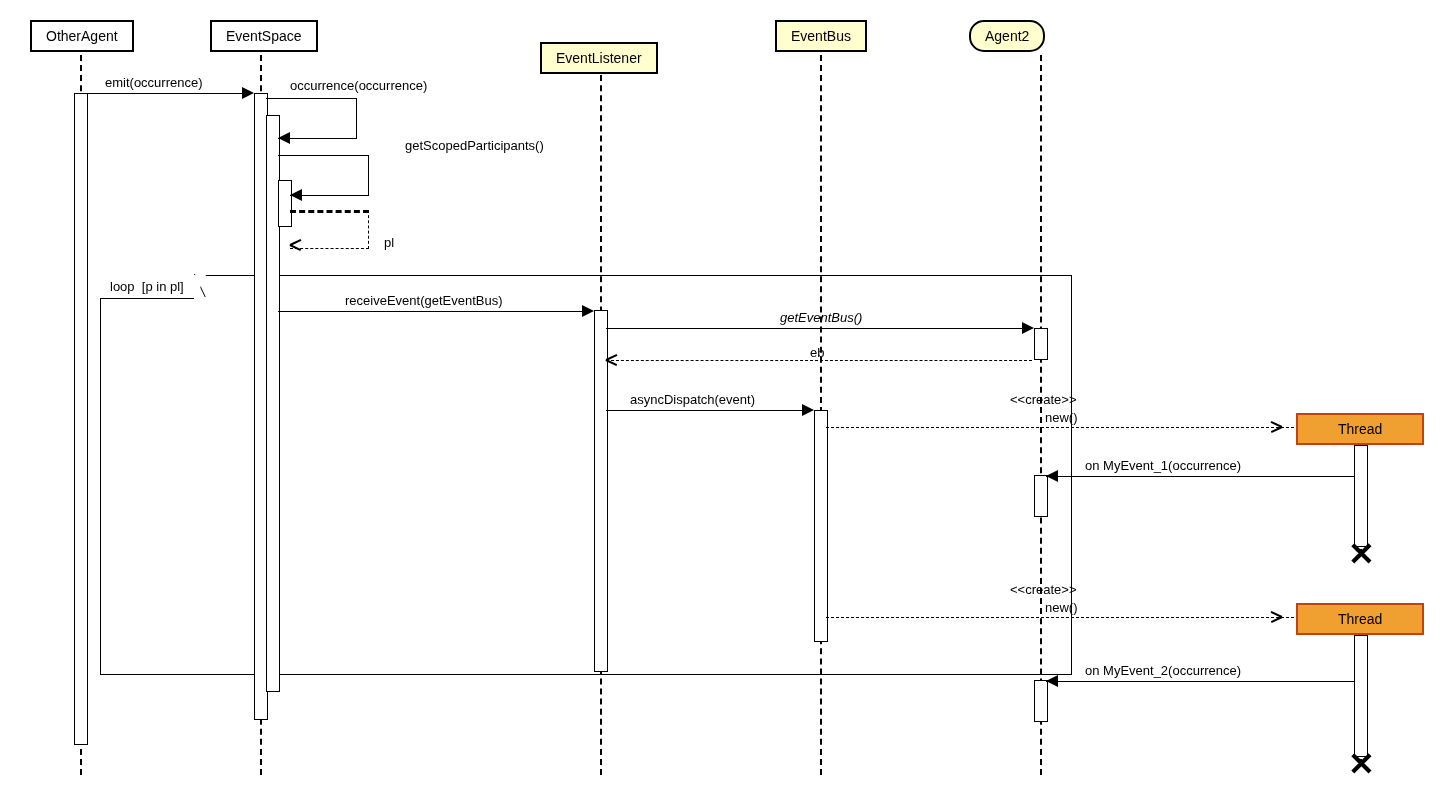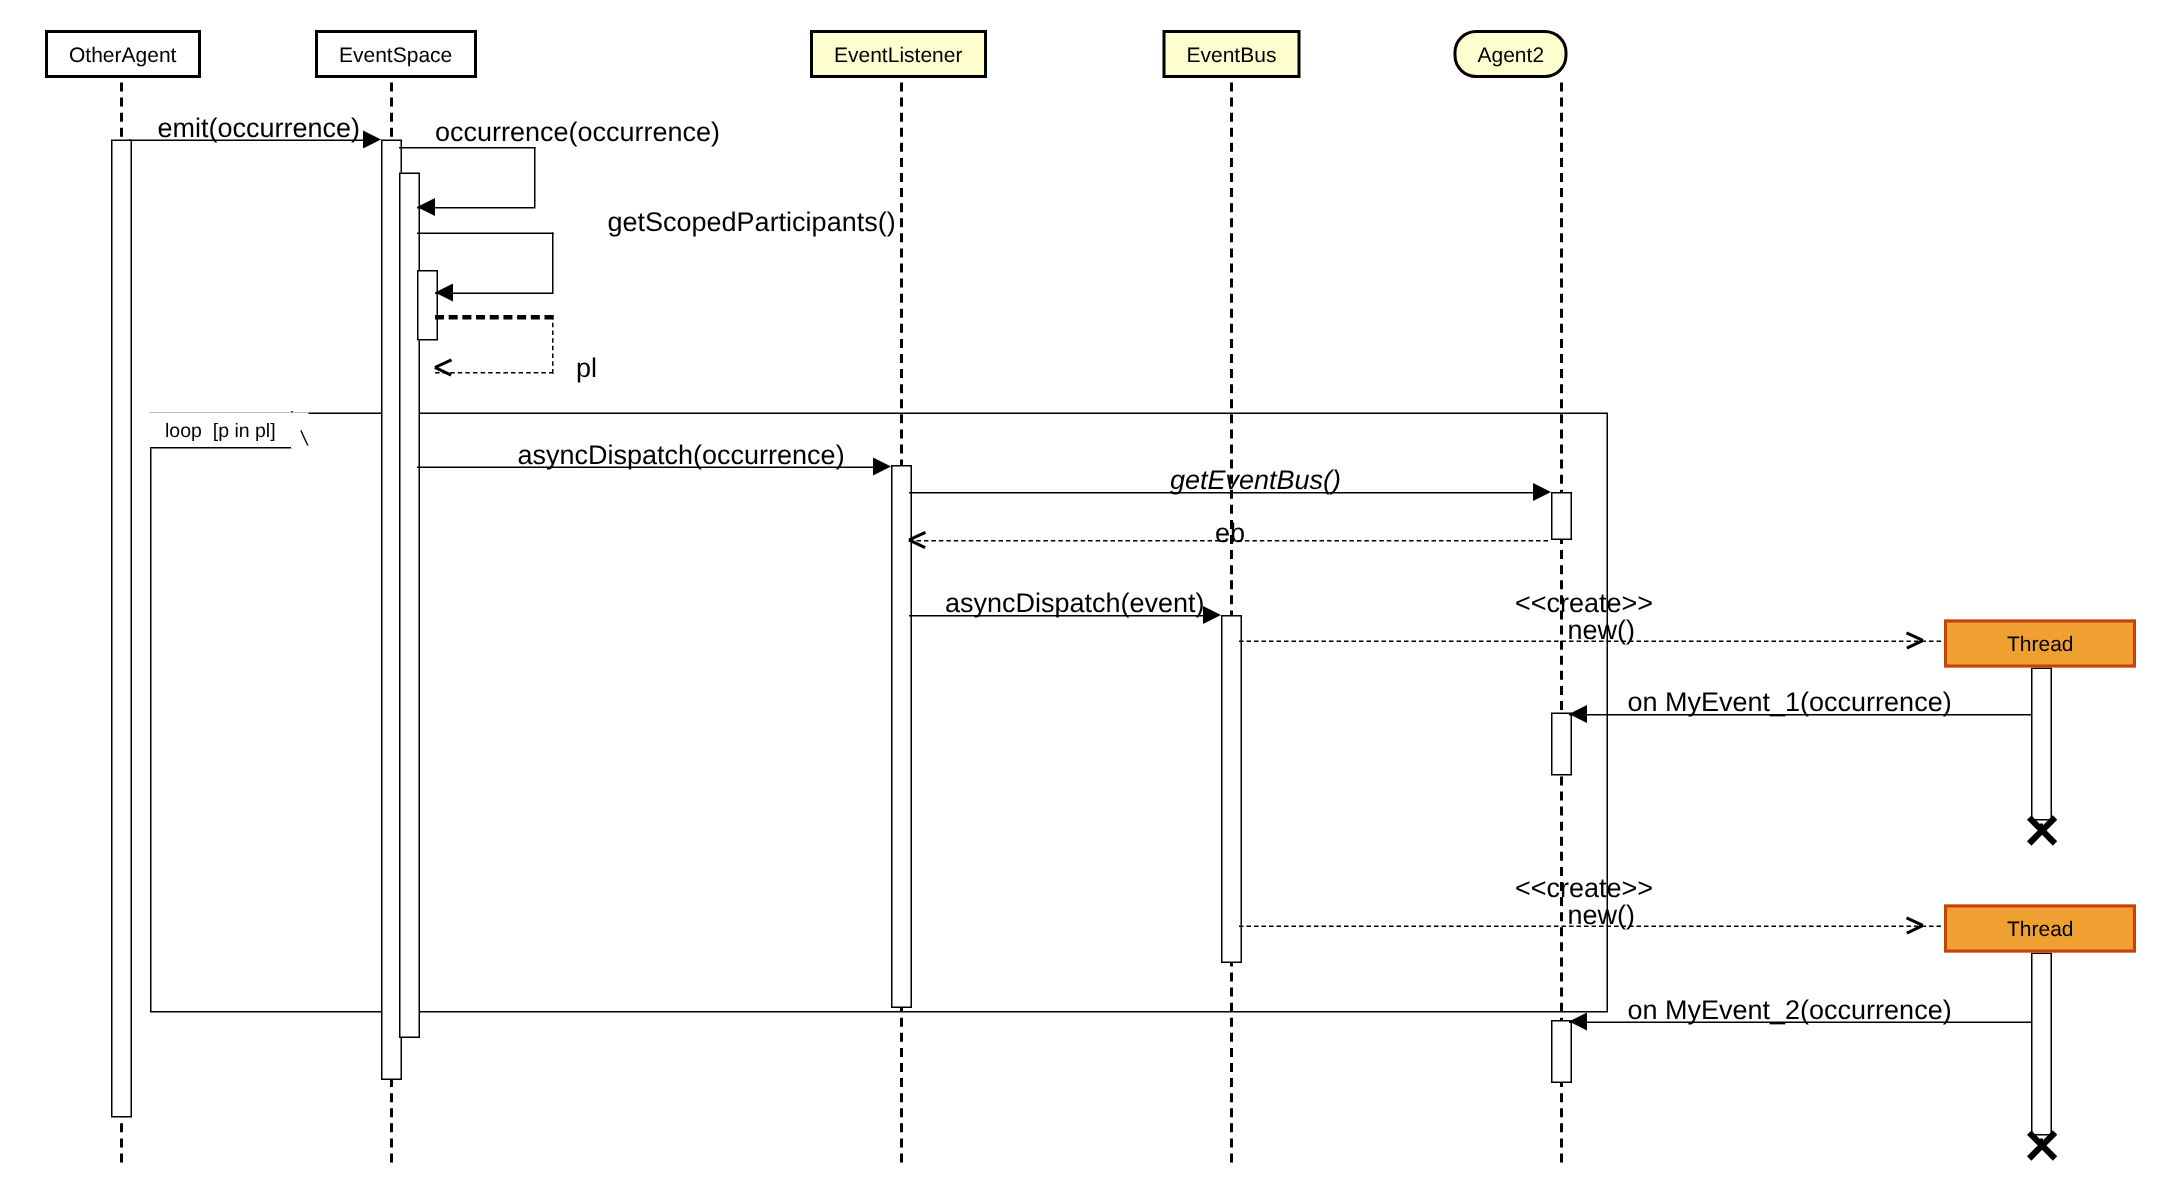--- a/index.html
+++ b/index.html
@@ -34,21 +34,21 @@
   }
   .activation {
     position: absolute;
     background: white;
     border: 1px solid black;
     width: 12px;
     z-index: 5;
   }
   .msg {
     position: absolute;
-    font-size: 18px;
+    font-size: 13px;
     z-index: 8;
   }
   .arrow-line {
     position: absolute;
     height: 0;
     border-top: 1.5px solid black;
     z-index: 7;
   }
   .arrow-dashed {
     border-top-style: dashed;
@@ -154,21 +154,21 @@
   <div class="participant" style="left:10px;">OtherAgent</div>
   <div class="lifeline" style="left:60px; height:720px;"></div>
   <div class="activation" style="left:54px; top:73px; height:650px;"></div>
 
   <div class="participant" style="left:190px;">EventSpace</div>
   <div class="lifeline" style="left:240px; height:720px;"></div>
   <div class="activation" style="left:234px; top:73px; height:625px;"></div>
   <div class="activation" style="left:246px; top:95px; height:575px;"></div>
   <div class="activation" style="left:258px; top:160px; height:45px;"></div>
 
-  <div class="participant yellow" style="left:520px;">EventListener</div>
+  <div class="participant yellow" style="left:520px;margin-top:22px;">EventListener</div>
   <div class="lifeline" style="left:580px; height:720px;"></div>
   <div class="activation" style="left:574px; top:290px; height:360px;"></div>
 
   <div class="participant yellow" style="left:755px;">EventBus</div>
   <div class="lifeline" style="left:800px; height:720px;"></div>
   <div class="activation" style="left:794px; top:390px; height:230px;"></div>
 
   <div class="participant yellow" style="left:949px;border-radius:15px;">Agent2</div>
   <div class="lifeline" style="left:1020px; height:720px;"></div>
   <div class="activation" style="left:1014px; top:308px; height:30px;"></div>
@@ -192,21 +192,21 @@
   <div class="msg" style="left:364px; top:215px;">pl</div>
   <div class="self-call" style="left:270px; top:190px; width:78px; height:35px; border-top:none; border-style:dashed; border-left:none;"></div>
   <div class="arrow-head open-left" style="left:270px; top:224px;"></div>
 
   <div class="loop-frame" style="left:80px; top:255px; width:970px; height:398px;"></div>
   <div class="loop-label" style="left:80px; top:255px;">
     <span>loop</span>&nbsp;&nbsp;<span>[p in pl]</span>
     <div class="corner"></div>
   </div>
 
-  <div class="msg" style="left:325px; top:273px;">asyncDispatch(occurrence)</div>
+  <div class="msg" style="left:325px; top:273px;">receiveEvent(getEventBus)</div>
   <div class="arrow-line" style="left:258px; top:291px; width:308px;"></div>
   <div class="arrow-head solid-right" style="left:562px; top:285px;"></div>
 
   <div class="msg" style="left:760px; top:290px;font-style:italic;">getEventBus()</div>
   <div class="arrow-line" style="left:586px; top:308px; width:420px;"></div>
   <div class="arrow-head solid-right" style="left:1002px; top:302px;"></div>
 
   <div class="msg" style="left:790px; top:325px;">eb</div>
   <div class="arrow-line arrow-dashed" style="left:586px; top:340px; width:426px;"></div>
   <div class="arrow-head open-left" style="left:586px; top:339px;"></div>

